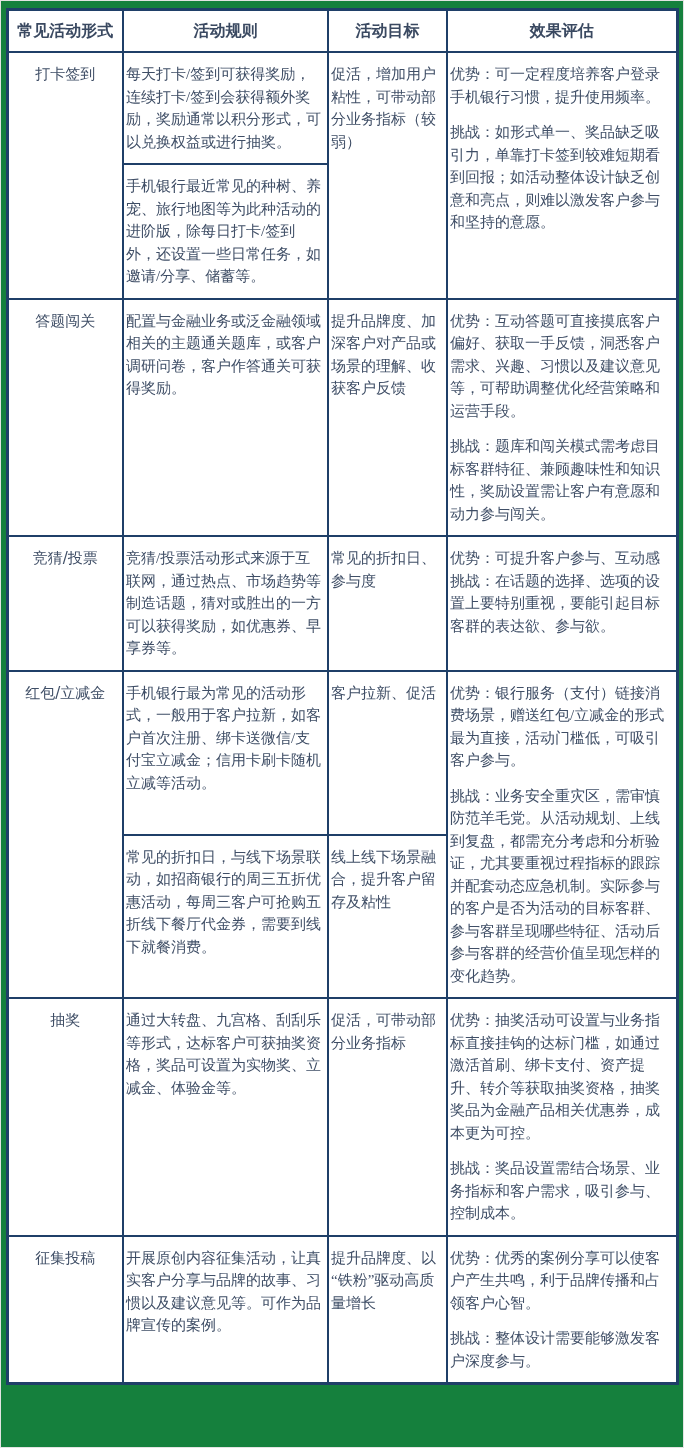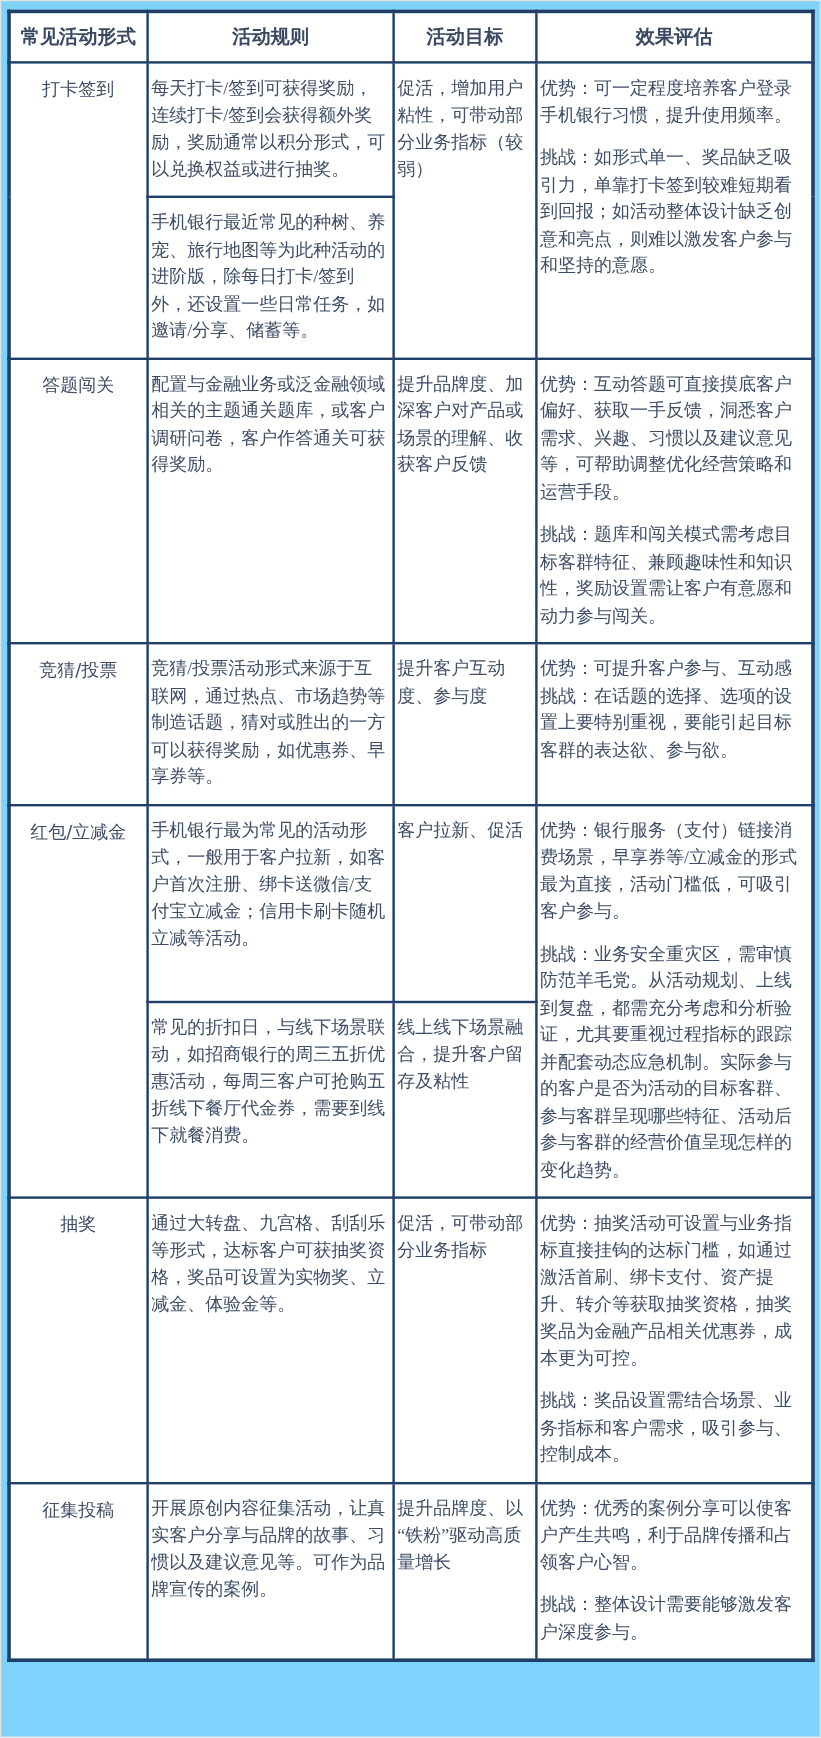--- a/index.html
+++ b/index.html
@@ -1,18 +1,18 @@
 <!DOCTYPE html>
 <html lang="zh"><head>
 <meta charset="utf-8">
 <style>
   html,body{margin:0;padding:0;background:#ffffff;}
   .page{
     width:684px;height:1448px;box-sizing:border-box;
-    background:#7dd3fc;border:1px solid #e3e3e3;
+    background:#15803d;border:1px solid #e3e3e3;
     font-family:"DejaVu Sans","Liberation Sans",sans-serif;
     color:#3f4e66;
   }
   table.activity{
     border-collapse:collapse;table-layout:fixed;
     width:670px;margin:7px auto 0 auto;
     background:#ffffff;
   }
   table.activity col.c1{width:116px;}
   table.activity col.c2{width:205px;}
@@ -91,38 +91,38 @@
           <p>挑战：题库和闯关模式需考虑目标客群特征、兼顾趣味性和知识性，奖励设置需让客户有意愿和动力参与闯关。</p>
         </td>
       </tr>
 
       <tr style="height:115px;">
         <td class="form-cell">竞猜/投票</td>
         <td>
             <p>竞猜/投票活动形式来源于互联网，通过热点、市场趋势等制造话题，猜对或胜出的一方可以获得奖励，如优惠券、早享券等。</p>
           </td>
         <td>
-            <p>提升客户互动度、参与度</p>
+            <p>常见的折扣日、参与度</p>
           </td>
         <td class="tight">
           <p>优势：可提升客户参与、互动感</p>
           <p>挑战：在话题的选择、选项的设置上要特别重视，要能引起目标客群的表达欲、参与欲。</p>
         </td>
       </tr>
 
       <tr style="height:143px;">
         <td class="form-cell" rowspan="2">红包/立减金</td>
         <td>
             <p>手机银行最为常见的活动形式，一般用于客户拉新，如客户首次注册、绑卡送微信/支付宝立减金；信用卡刷卡随机立减等活动。</p>
           </td>
         <td>
             <p>客户拉新、促活</p>
           </td>
         <td rowspan="2">
-          <p>优势：银行服务（支付）链接消费场景，早享券等/立减金的形式最为直接，活动门槛低，可吸引客户参与。</p>
+          <p>优势：银行服务（支付）链接消费场景，赠送红包/立减金的形式最为直接，活动门槛低，可吸引客户参与。</p>
           <p>挑战：业务安全重灾区，需审慎防范羊毛党。从活动规划、上线到复盘，都需充分考虑和分析验证，尤其要重视过程指标的跟踪并配套动态应急机制。实际参与的客户是否为活动的目标客群、参与客群呈现哪些特征、活动后参与客群的经营价值呈现怎样的变化趋势。</p>
         </td>
       </tr>
       <tr style="height:142px;">
         <td>
             <p>常见的折扣日，与线下场景联动，如招商银行的周三五折优惠活动，每周三客户可抢购五折线下餐厅代金券，需要到线下就餐消费。</p>
           </td>
         <td>
             <p>线上线下场景融合，提升客户留存及粘性</p>
           </td>

